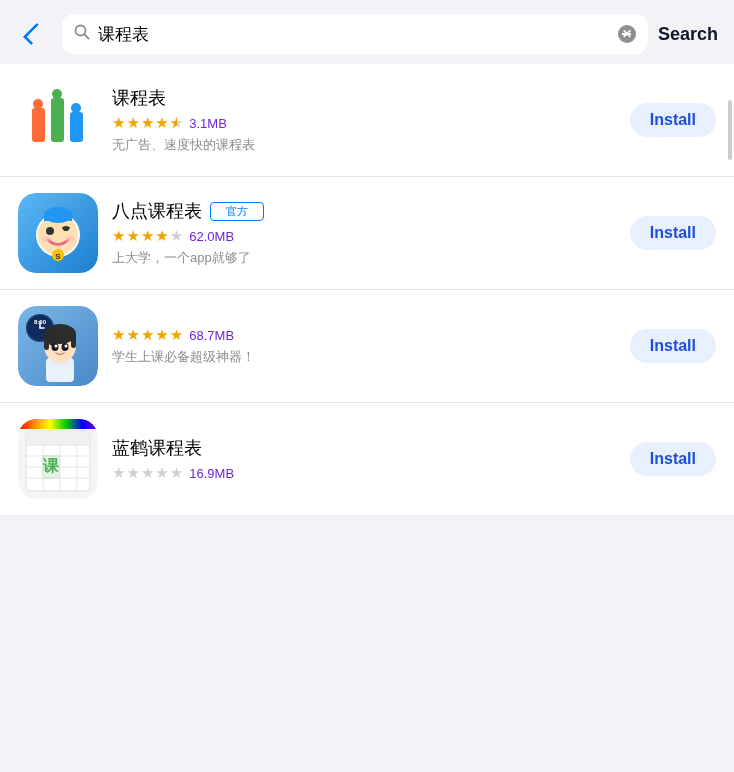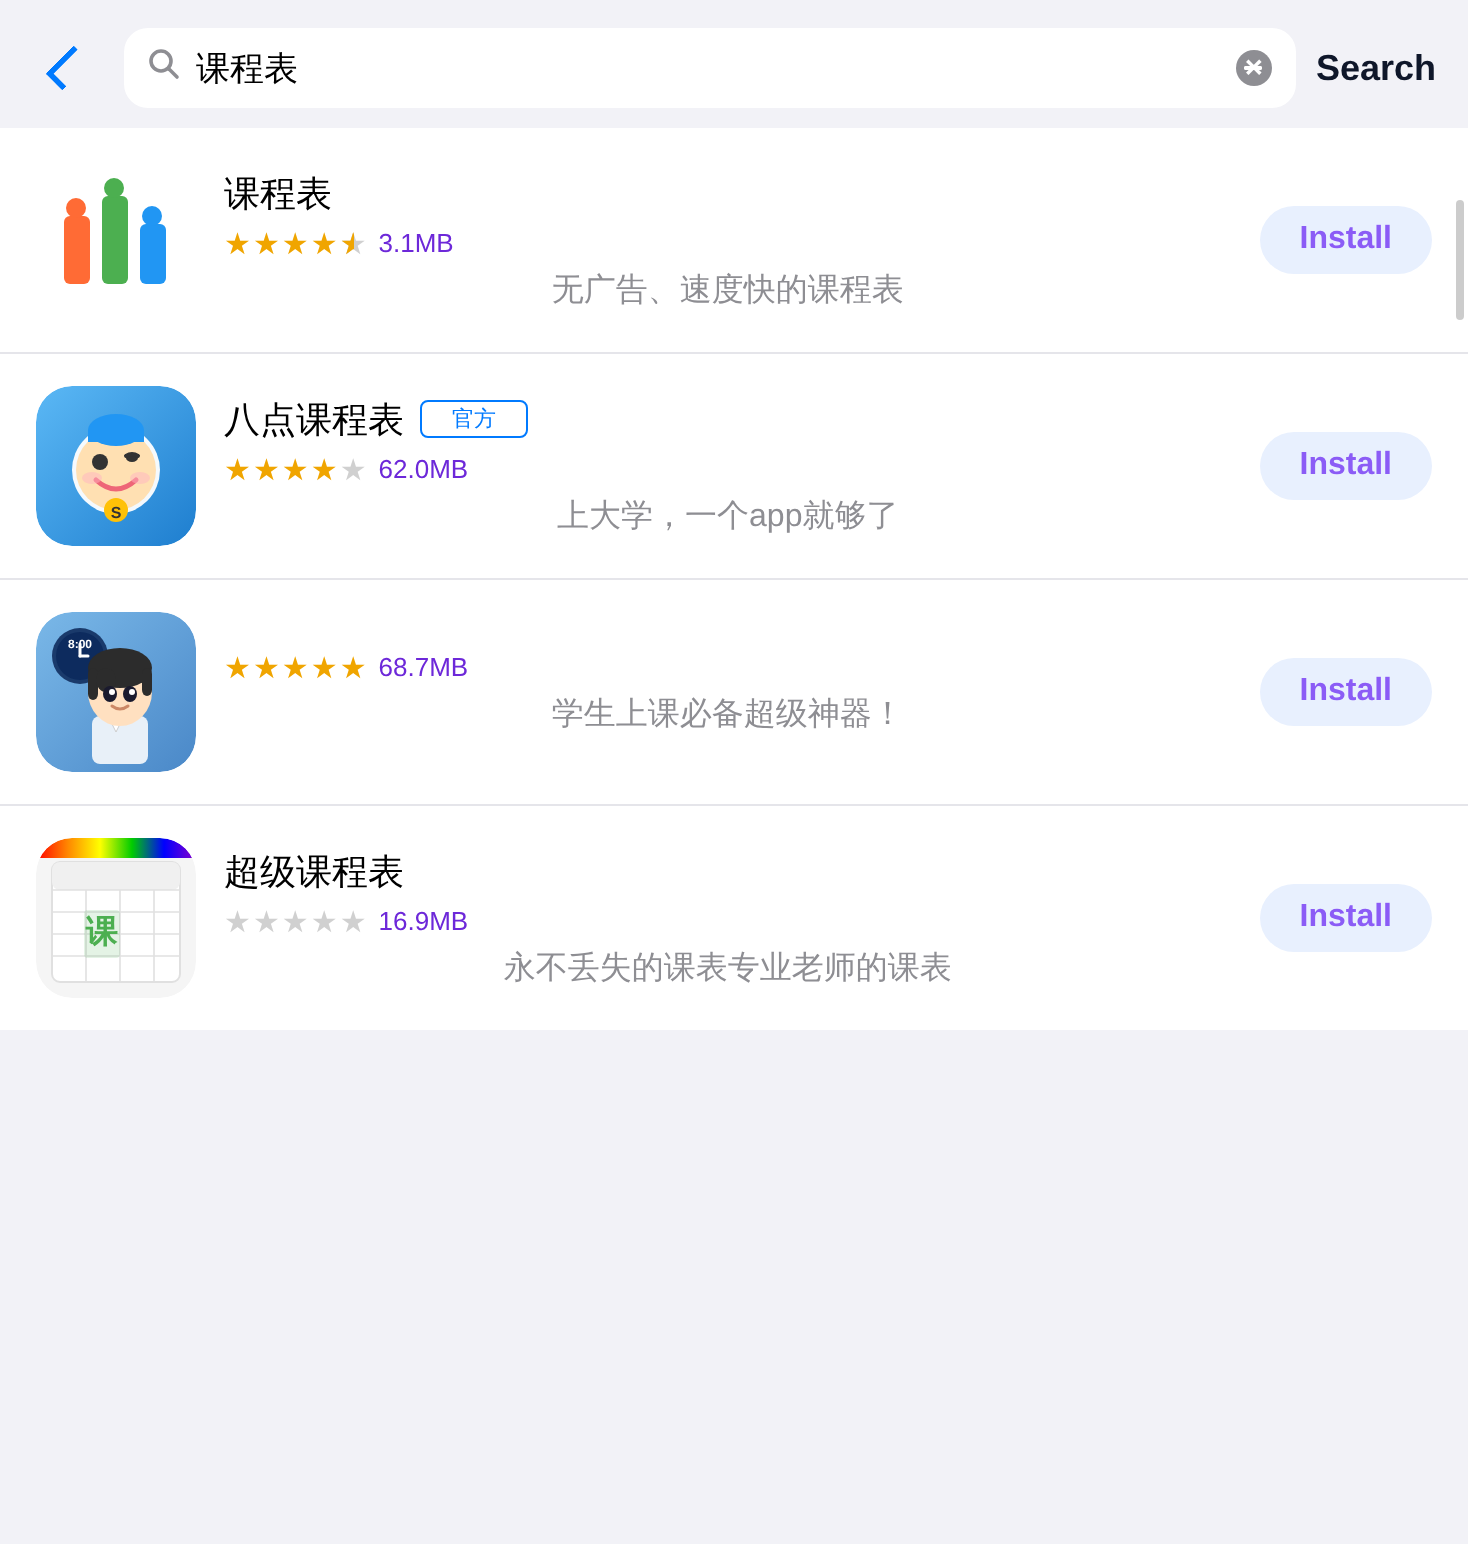--- a/index.html
+++ b/index.html
@@ -173,28 +173,27 @@
     .star-empty {
       color: #d0d0d0;
     }
 
     .app-size {
       font-size: 13px;
       color: #6d28d9;
     }
 
     .app-desc {
-      font-size: 16px;
+      font-size: 13px;
       color: #8e8e93;
-      text-align: center;
     }
 
     .install-btn {
       background: #e8f0fe;
-      color: #8b5cf6;
+      color: #1d4ed8;
       border: none;
       border-radius: 20px;
       padding: 8px 20px;
       font-size: 16px;
       font-weight: 600;
       cursor: pointer;
       flex-shrink: 0;
       white-space: nowrap;
     }
 
@@ -426,33 +425,32 @@
           <line x1="42" y1="26" x2="42" y2="72" stroke="#e0e0e0" stroke-width="0.8"></line>
           <line x1="59" y1="26" x2="59" y2="72" stroke="#e0e0e0" stroke-width="0.8"></line>
 
           <rect x="24" y="36" width="18" height="24" rx="2" fill="#4CAF50" opacity="0.15"></rect>
           <text x="33" y="52" text-anchor="middle" fill="#4CAF50" font-size="16" font-weight="bold" font-family="serif">课</text>
         </g>
       </svg>
     </div>
     <div class="app-info">
       <div class="app-title-row">
-        <span class="app-name">超级课程表</span>
+        <span class="app-name">蓝鹤课程表</span>
       </div>
       <div class="rating-row">
         <div class="stars">
           <span class="star star-empty">★</span>
           <span class="star star-empty">★</span>
           <span class="star star-empty">★</span>
           <span class="star star-empty">★</span>
           <span class="star star-empty">★</span>
         </div>
         <span class="app-size">16.9MB</span>
       </div>
-      <div class="app-desc">永不丢失的课表专业老师的课表</div>
     </div>
     <button class="install-btn">Install</button>
   </div>
 
 </div>
 
 <div class="scrollbar-track">
   <div class="scrollbar-thumb"></div>
 </div>
 

